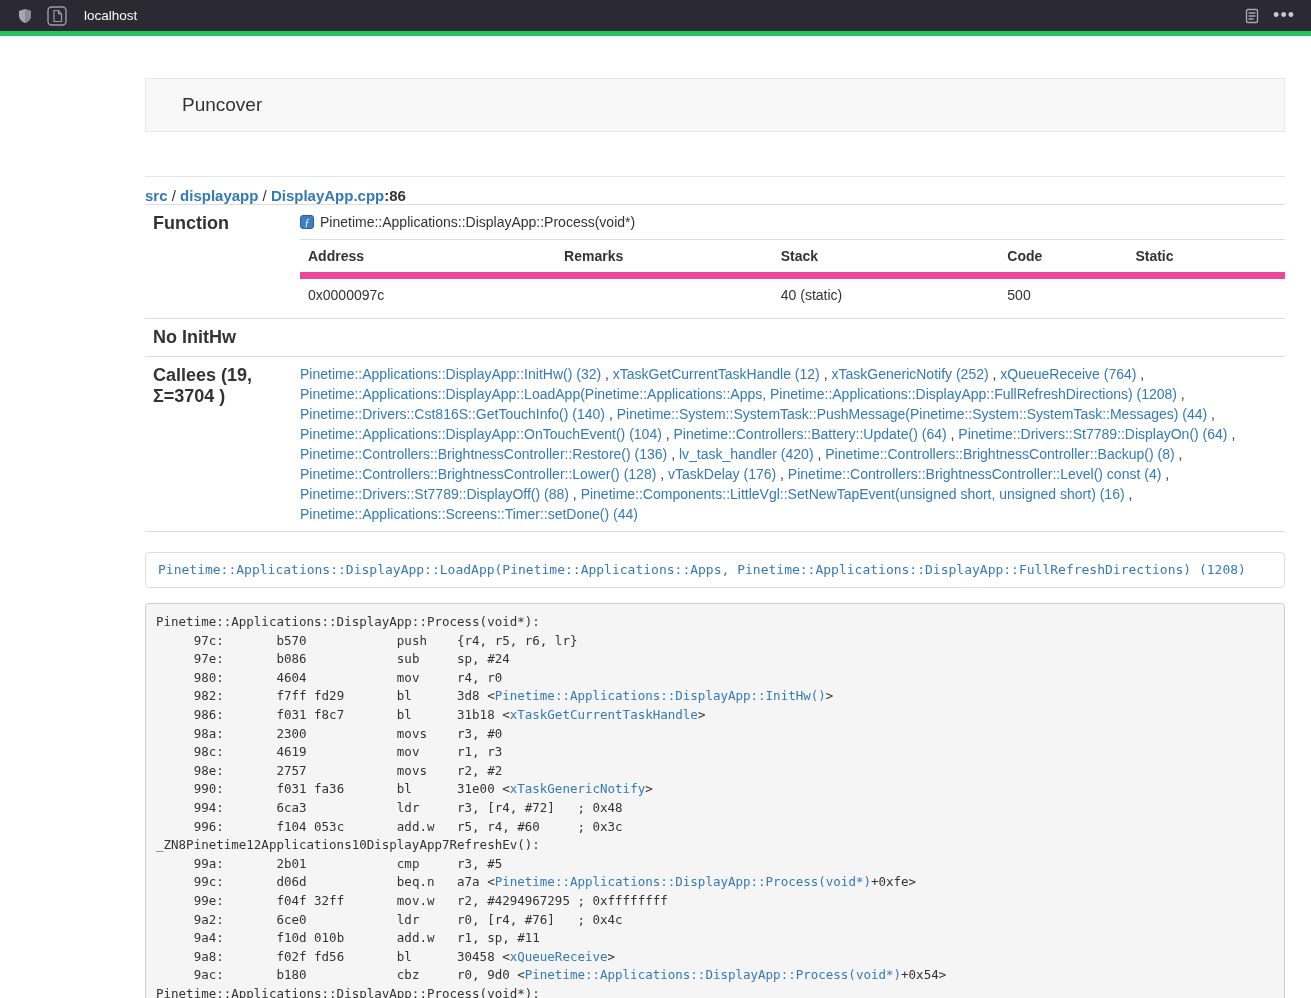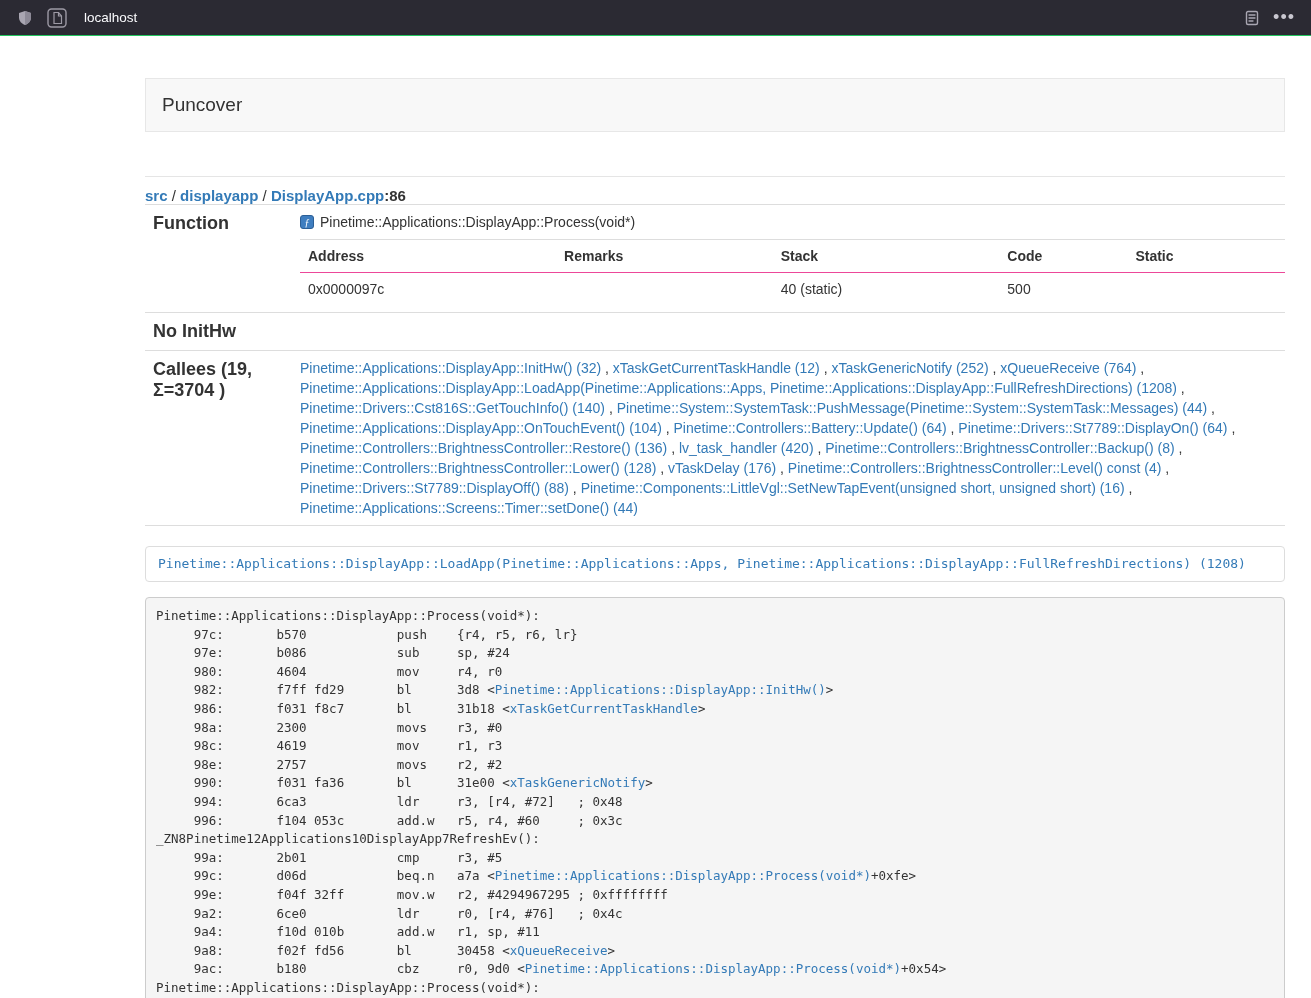--- a/index.html
+++ b/index.html
@@ -7,34 +7,34 @@
   body {
     width: 1311px; height: 998px; overflow: hidden;
     background: #ffffff; color: #333;
     font-family: "Liberation Sans", "DejaVu Sans", sans-serif;
     font-size: 14px;
   }
   a { cursor: pointer; }
 
   
   .chrome {
-    height: 36px; background: #2b2a33; border-bottom: 1px solid #22c55e;
+    height: 36px; background: #2b2a33; border-bottom: 5px solid #22c55e;
     display: flex; align-items: center; padding: 0 10px;
   }
   .chrome .icon-btn { display: flex; align-items: center; justify-content: center; padding: 0 7px; height: 28px; border-radius: 3px; }
   .url-bar { flex: 1; display: flex; align-items: center; white-space: nowrap; overflow: hidden; margin: 0 10px; font-size: 13.5px; }
   .url-domain { color: #fbfbfe; }
   .url-path { color: #b5b2bd; }
   .more-dots { color: #c9c7d0; font-size: 18px; letter-spacing: 1px; padding: 0 6px; }
 
   
   .container { width: 1140px; margin-left: 145px; }
   .jumbo {
     margin-top: 42px; background: #f8f8f8; border: 1px solid #e7e7e7;
-    border-radius: 0; padding: 13px 16px;
+    border-radius: 0; padding: 13px 36px;
   }
   .jumbo .title { font-size: 19px; font-weight: 500; color: #333; line-height: 26px; }
   hr.rule { border: none; border-top: 1px solid #e5e5e5; margin: 44px 0 10px 0; }
 
   .crumbs { font-size: 15px; }
   .crumbs a.bc-link { color: #337ab7; text-decoration: none; font-weight: 700; }
   .crumbs .sep { color: #333; }
   .crumbs .suffix { color: #333; font-weight: 700; }
 
   table.fn { width: 100%; border-collapse: collapse; border-bottom: 1px solid #ddd; }
@@ -44,21 +44,21 @@
     padding: 8px; font-weight: 700; font-size: 18px;
   }
   table.fn > tbody > tr > td { padding: 7px 0 7px 0; vertical-align: top; }
 
   .fn-title { display: flex; align-items: center; gap: 6px; padding: 2px 8px 9px 0; }
   .fn-icon { width: 14px; height: 14px; flex: 0 0 auto; }
 
   table.inner { width: 100%; border-collapse: collapse; }
   table.inner th {
     text-align: left; font-weight: 700; padding: 8px;
-    border-top: 1px solid #ddd; border-bottom: 1px solid #ec4899;
+    border-top: 1px solid #ddd; border-bottom: 7px solid #ec4899;
   }
   table.inner td { padding: 8px; }
 
   .callees { line-height: 20px; padding-right: 4px; }
   .callees a.link, .snippet a, pre.code a { color: #337ab7; text-decoration: none; }
 
   .snippet {
     margin-top: 20px; border: 1px solid #ddd; border-radius: 4px;
     padding: 8px 12px; font-family: "DejaVu Sans Mono", monospace;
     font-size: 13px; line-height: 18px; white-space: nowrap; overflow: hidden;

